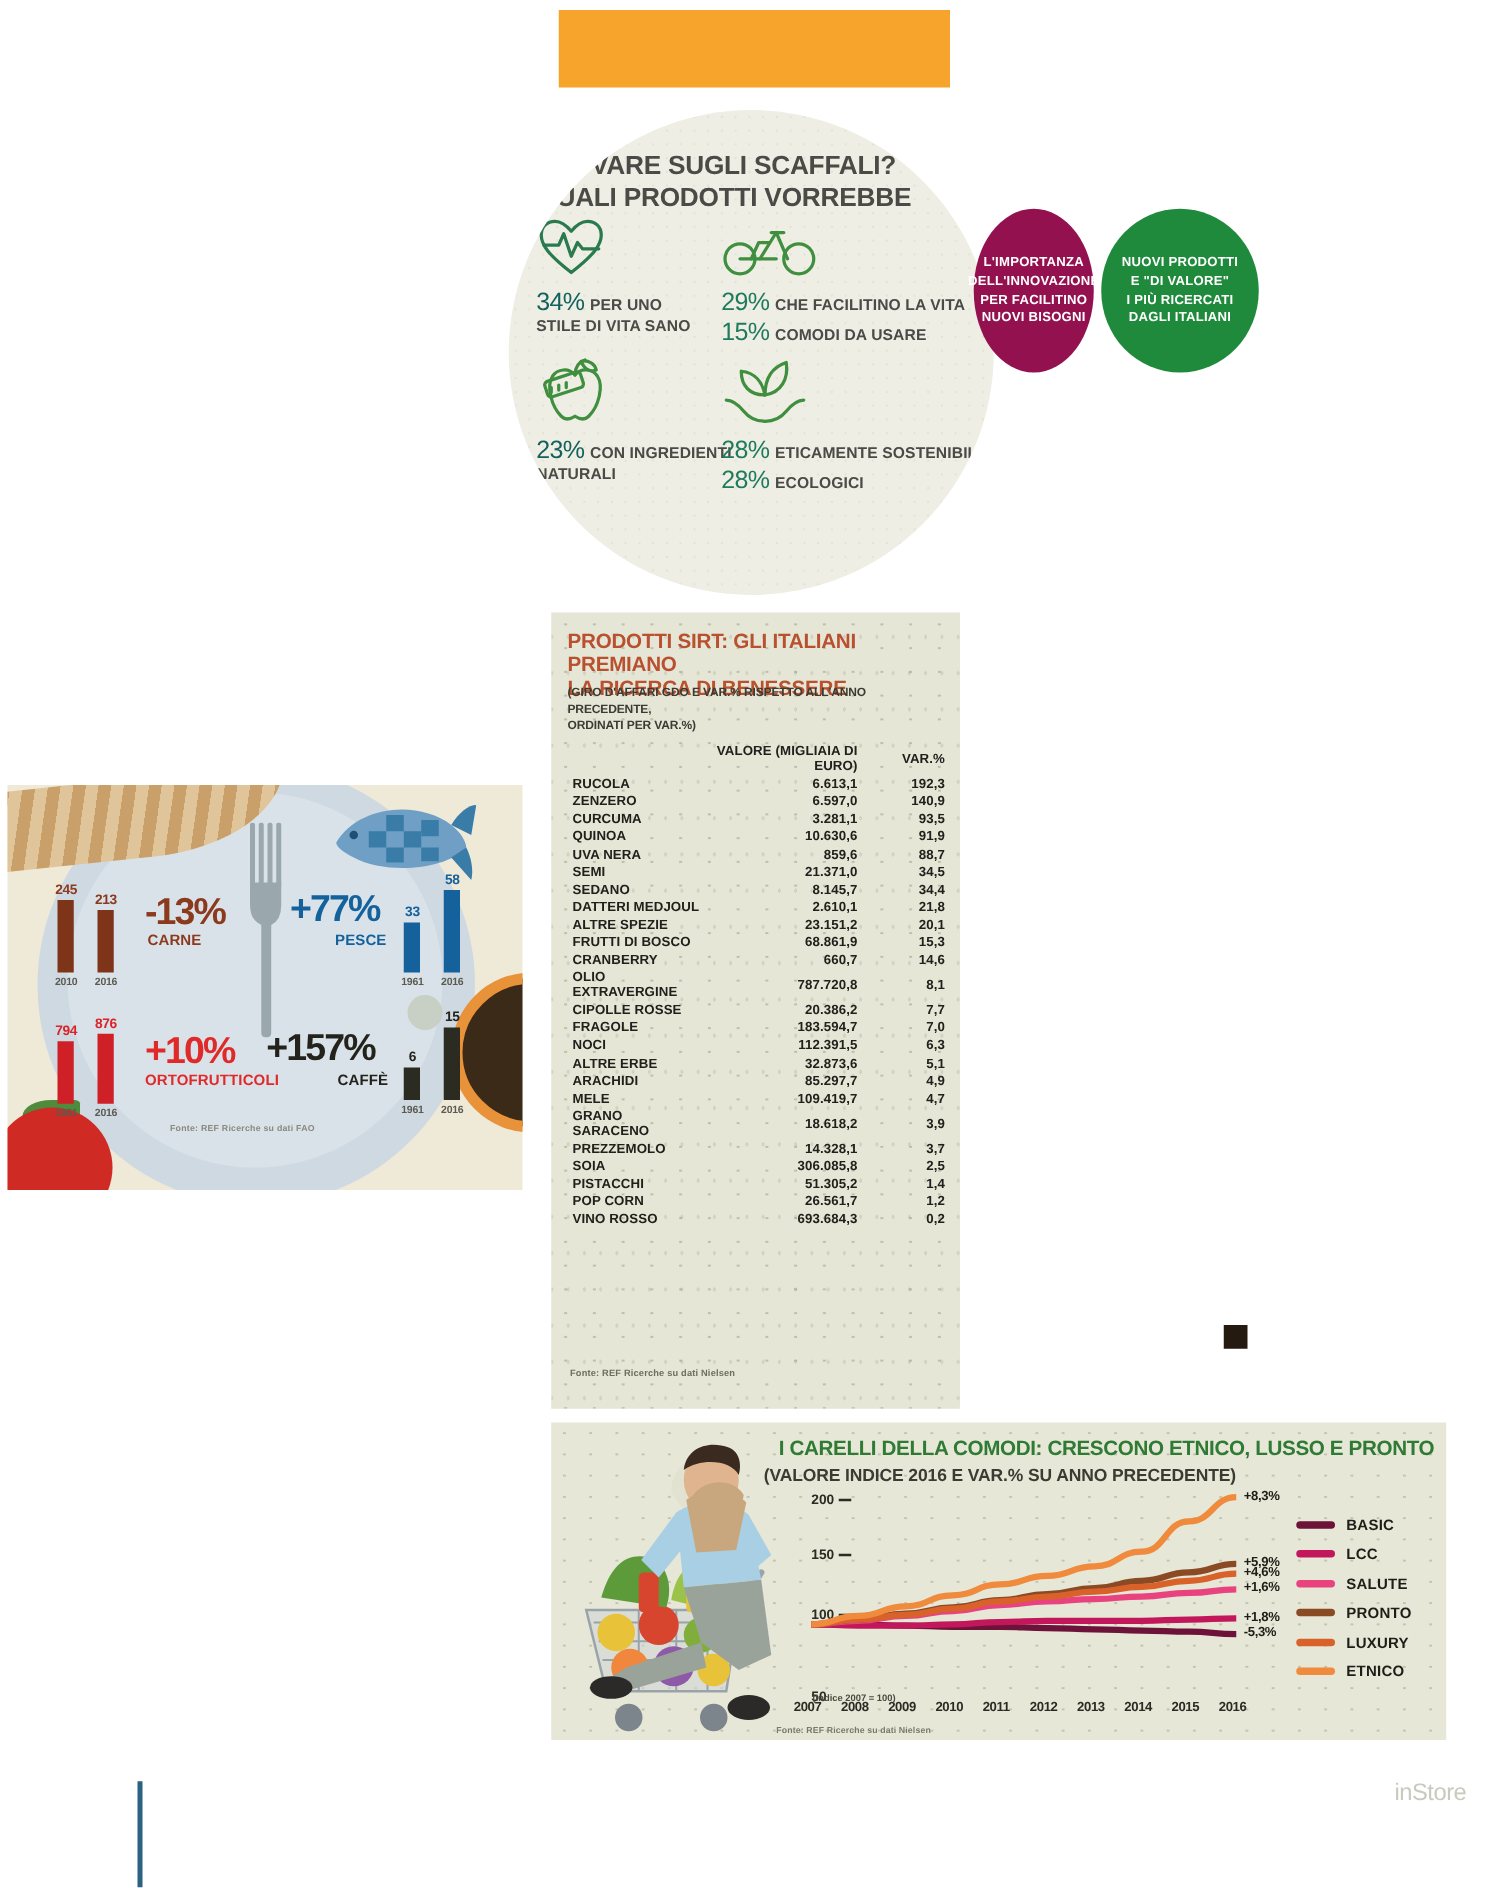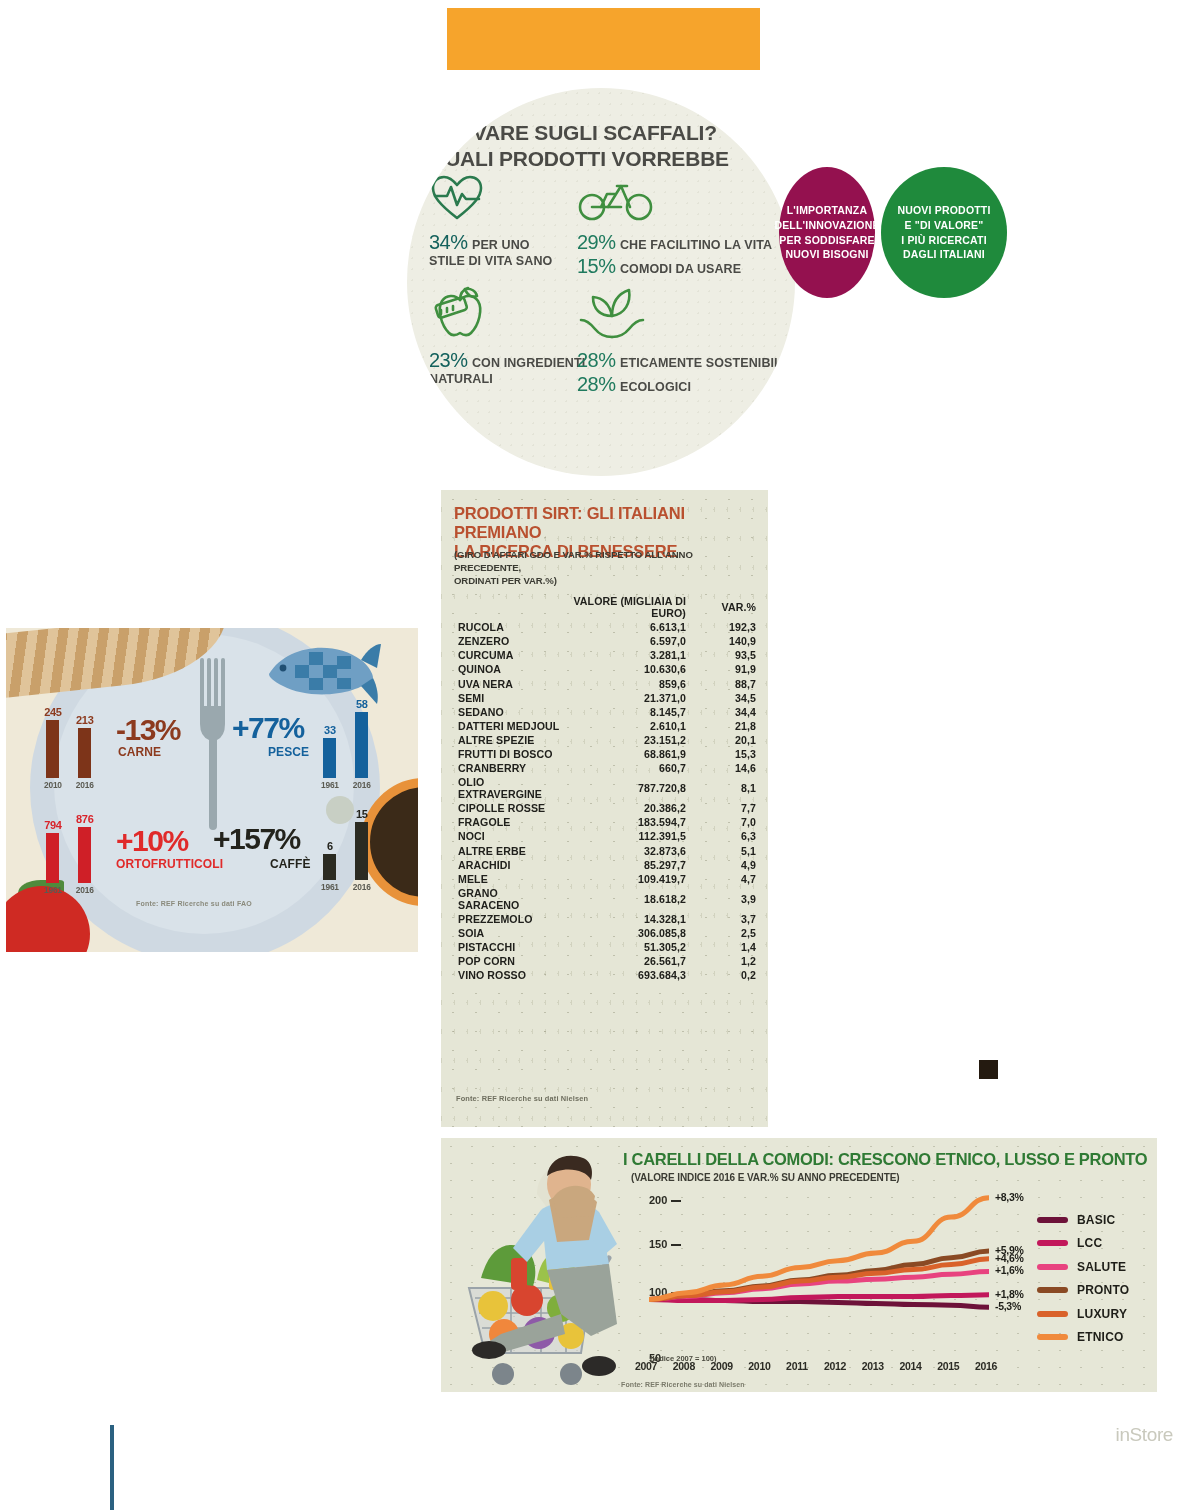--- a/index.html
+++ b/index.html
@@ -79,21 +79,21 @@
   #fao-source{position:absolute;left:130px;top:272px;color:#8a8a7c;font-size:7px;font-weight:bold;letter-spacing:.2px;}
 
   
   #carrelli-panel{position:absolute;left:441px;top:1138px;width:716px;height:254px;background:#e6e7d7;overflow:hidden;}
   #carrelli-panel .grain{position:absolute;inset:0;
     background-image:radial-gradient(rgba(90,90,60,.25) 1px,transparent 1px);
     background-size:21px 17px;pointer-events:none;}
   #shopper{position:absolute;left:0px;top:0px;width:190px;height:254px;}
   #carrelli-title{position:absolute;left:182px;top:12px;width:500px;color:#2f7a34;font-weight:bold;
     font-size:16.5px;letter-spacing:-.3px;white-space:nowrap;}
-  #carrelli-sub{position:absolute;left:190px;top:34px;color:#3b3b33;font-weight:bold;font-size:10px;letter-spacing:-.1px;}
+  #carrelli-sub{position:absolute;left:170px;top:34px;color:#3b3b33;font-weight:bold;font-size:14px;letter-spacing:-.1px;}
   #plot{position:absolute;left:208px;top:50px;width:340px;height:160px;}
   .ytick{position:absolute;color:#2b2b24;font-weight:bold;font-size:11px;}
   .ytick .dash{display:inline-block;width:10px;height:2px;background:#2b2b24;vertical-align:middle;margin-left:4px;}
   .xtick{position:absolute;color:#2b2b24;font-weight:bold;font-size:10.5px;letter-spacing:-.3px;}
   #index-note{position:absolute;left:209px;top:216px;color:#4a4a3f;font-weight:bold;font-size:7.5px;}
   #carrelli-source{position:absolute;left:180px;top:243px;color:#7a7a6a;font-weight:bold;font-size:7px;letter-spacing:.1px;}
   .endlbl{position:absolute;font-weight:bold;font-size:10.5px;color:#1e1e18;letter-spacing:-.3px;white-space:nowrap;}
   #legend{position:absolute;left:596px;top:70px;}
   .leg-row{display:flex;align-items:center;height:23.5px;}
   .leg-swatch{width:31px;height:6px;border-radius:3px;margin-right:9px;}
@@ -191,21 +191,21 @@
         <span class="lbl">ECOLOGICI</span>
       </div>
     </div>
   </div>
 </div>
 
 <div class="badge" id="badge-innovazione">
   <div>
     <div>L'IMPORTANZA</div>
     <div>DELL'INNOVAZIONE</div>
-    <div>PER SODDISFARE</div>
+    <div>PER FACILITINO</div>
     <div>NUOVI BISOGNI</div>
   </div>
 </div>
 <div class="badge" id="badge-prodotti">
   <div>
     <div>NUOVI PRODOTTI</div>
     <div>E "DI VALORE"</div>
     <div>I PIÙ RICERCATI</div>
     <div>DAGLI ITALIANI</div>
   </div>

